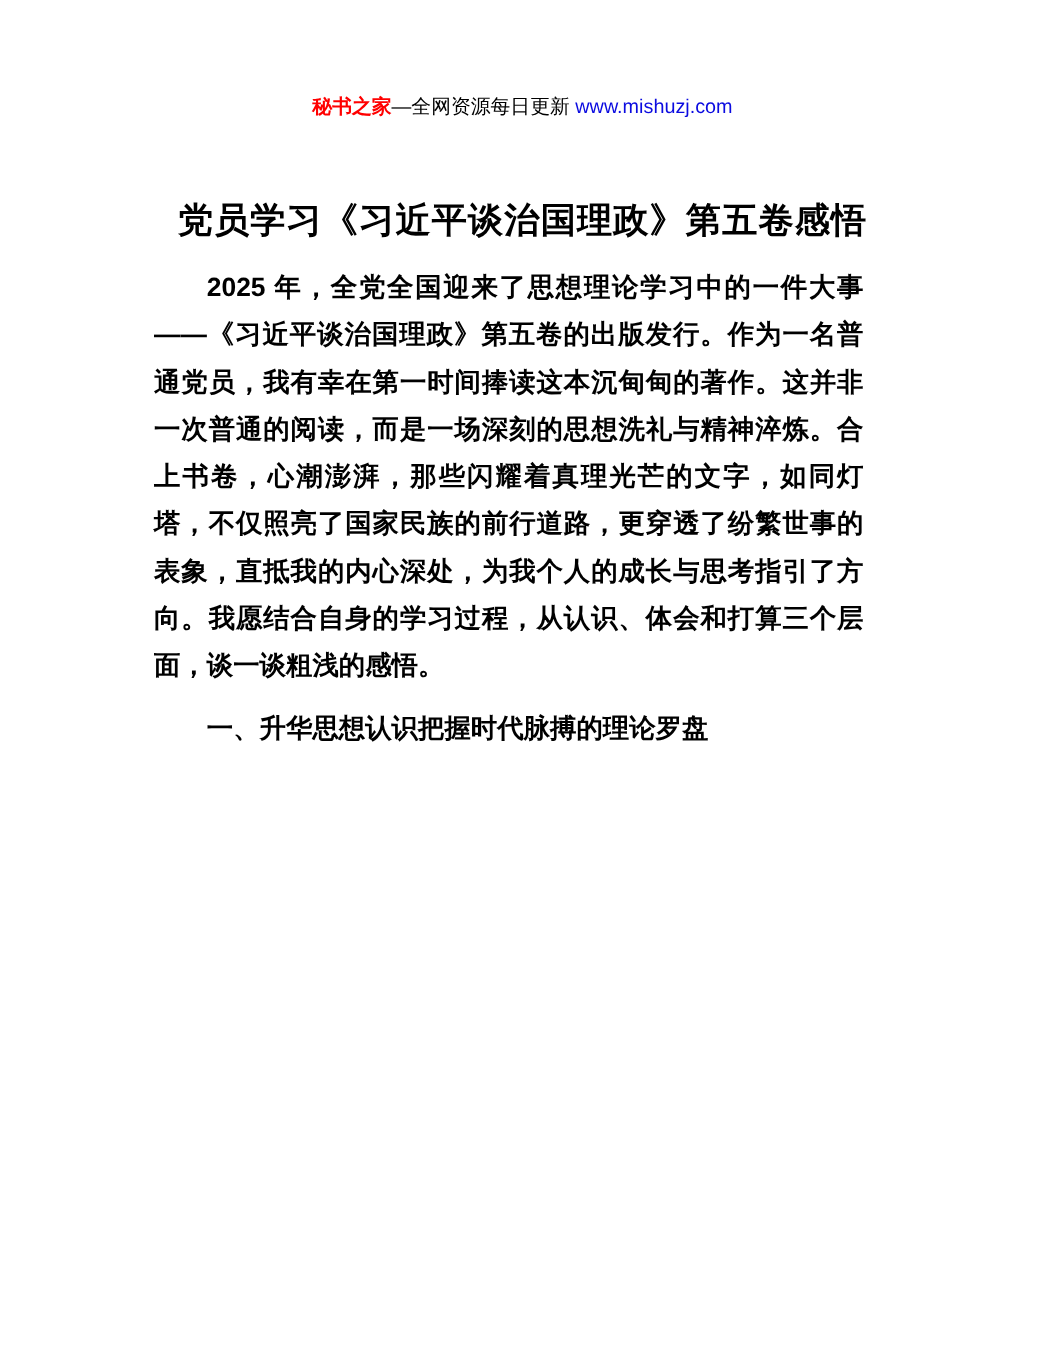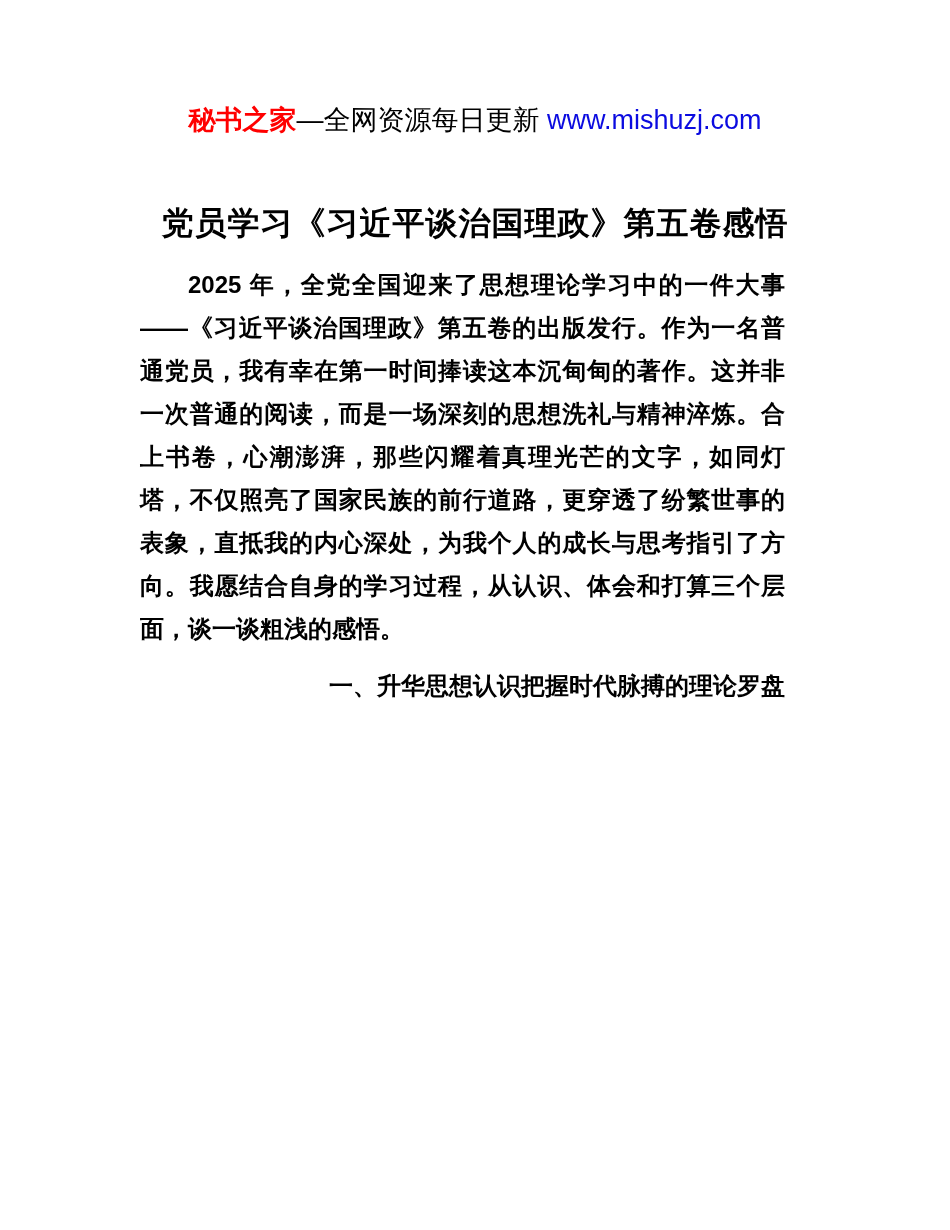--- a/index.html
+++ b/index.html
@@ -13,24 +13,23 @@
     min-height: 1230px;
     background: #ffffff;
     font-family: "Liberation Sans", "DejaVu Sans", sans-serif;
     color: #000000;
     box-sizing: border-box;
     padding-top: 80px;
     overflow: hidden;
   }
   .header {
     text-align: center;
-    font-size: 27px;
+    font-size: 18px;
     line-height: 34px;
     white-space: nowrap;
-    margin-top: 23px;
   }
   .site-name {
     color: #ff0000;
     font-weight: bold;
   }
   .tagline {
     color: #000000;
     font-weight: normal;
   }
   .site-url {
@@ -53,21 +52,21 @@
     font-size: 24px;
     line-height: 43px;
     text-align: justify;
     font-weight: bold;
   }
   .content p {
     margin: 0 0 14px 0;
     text-indent: 48px;
   }
   .section-heading {
-    text-align: right;
+    text-align: left;
   }
 </style>
 </head>
 <body>
 
 <div class="page">
 
   <div class="header">
     <span class="site-name">秘书之家</span><span class="tagline">—全网资源每日更新 </span><span class="site-url">www.mishuzj.com</span>
   </div>

